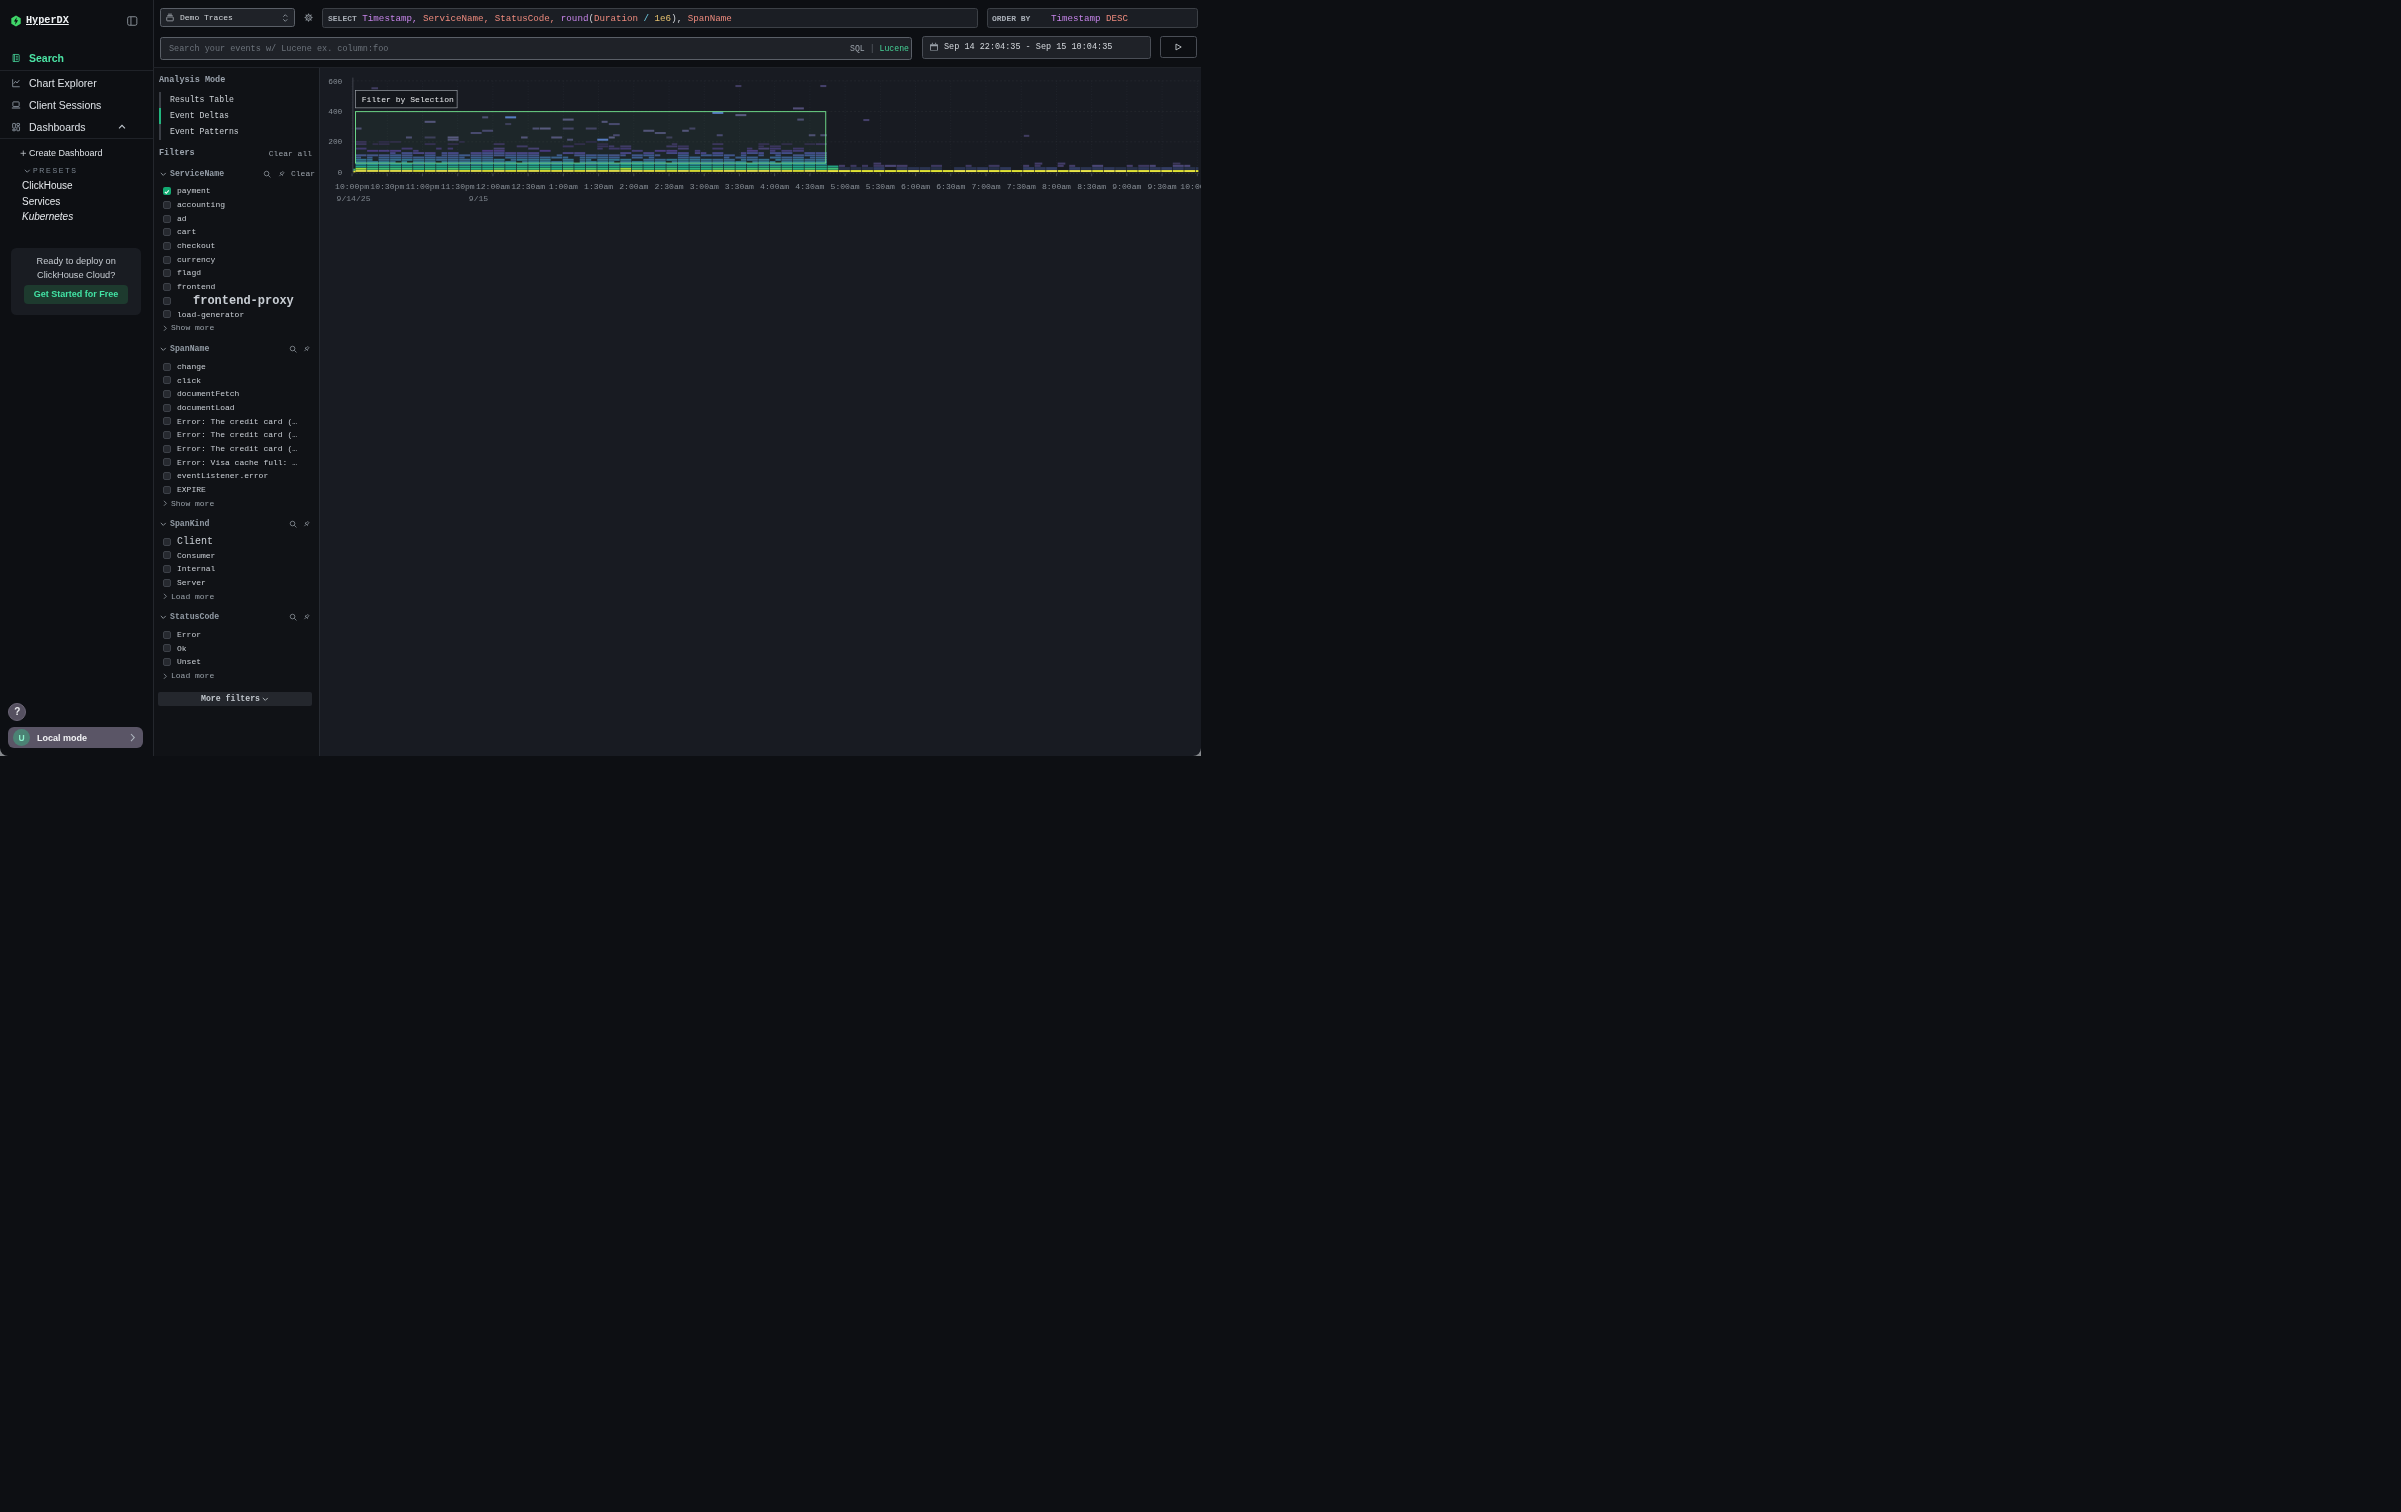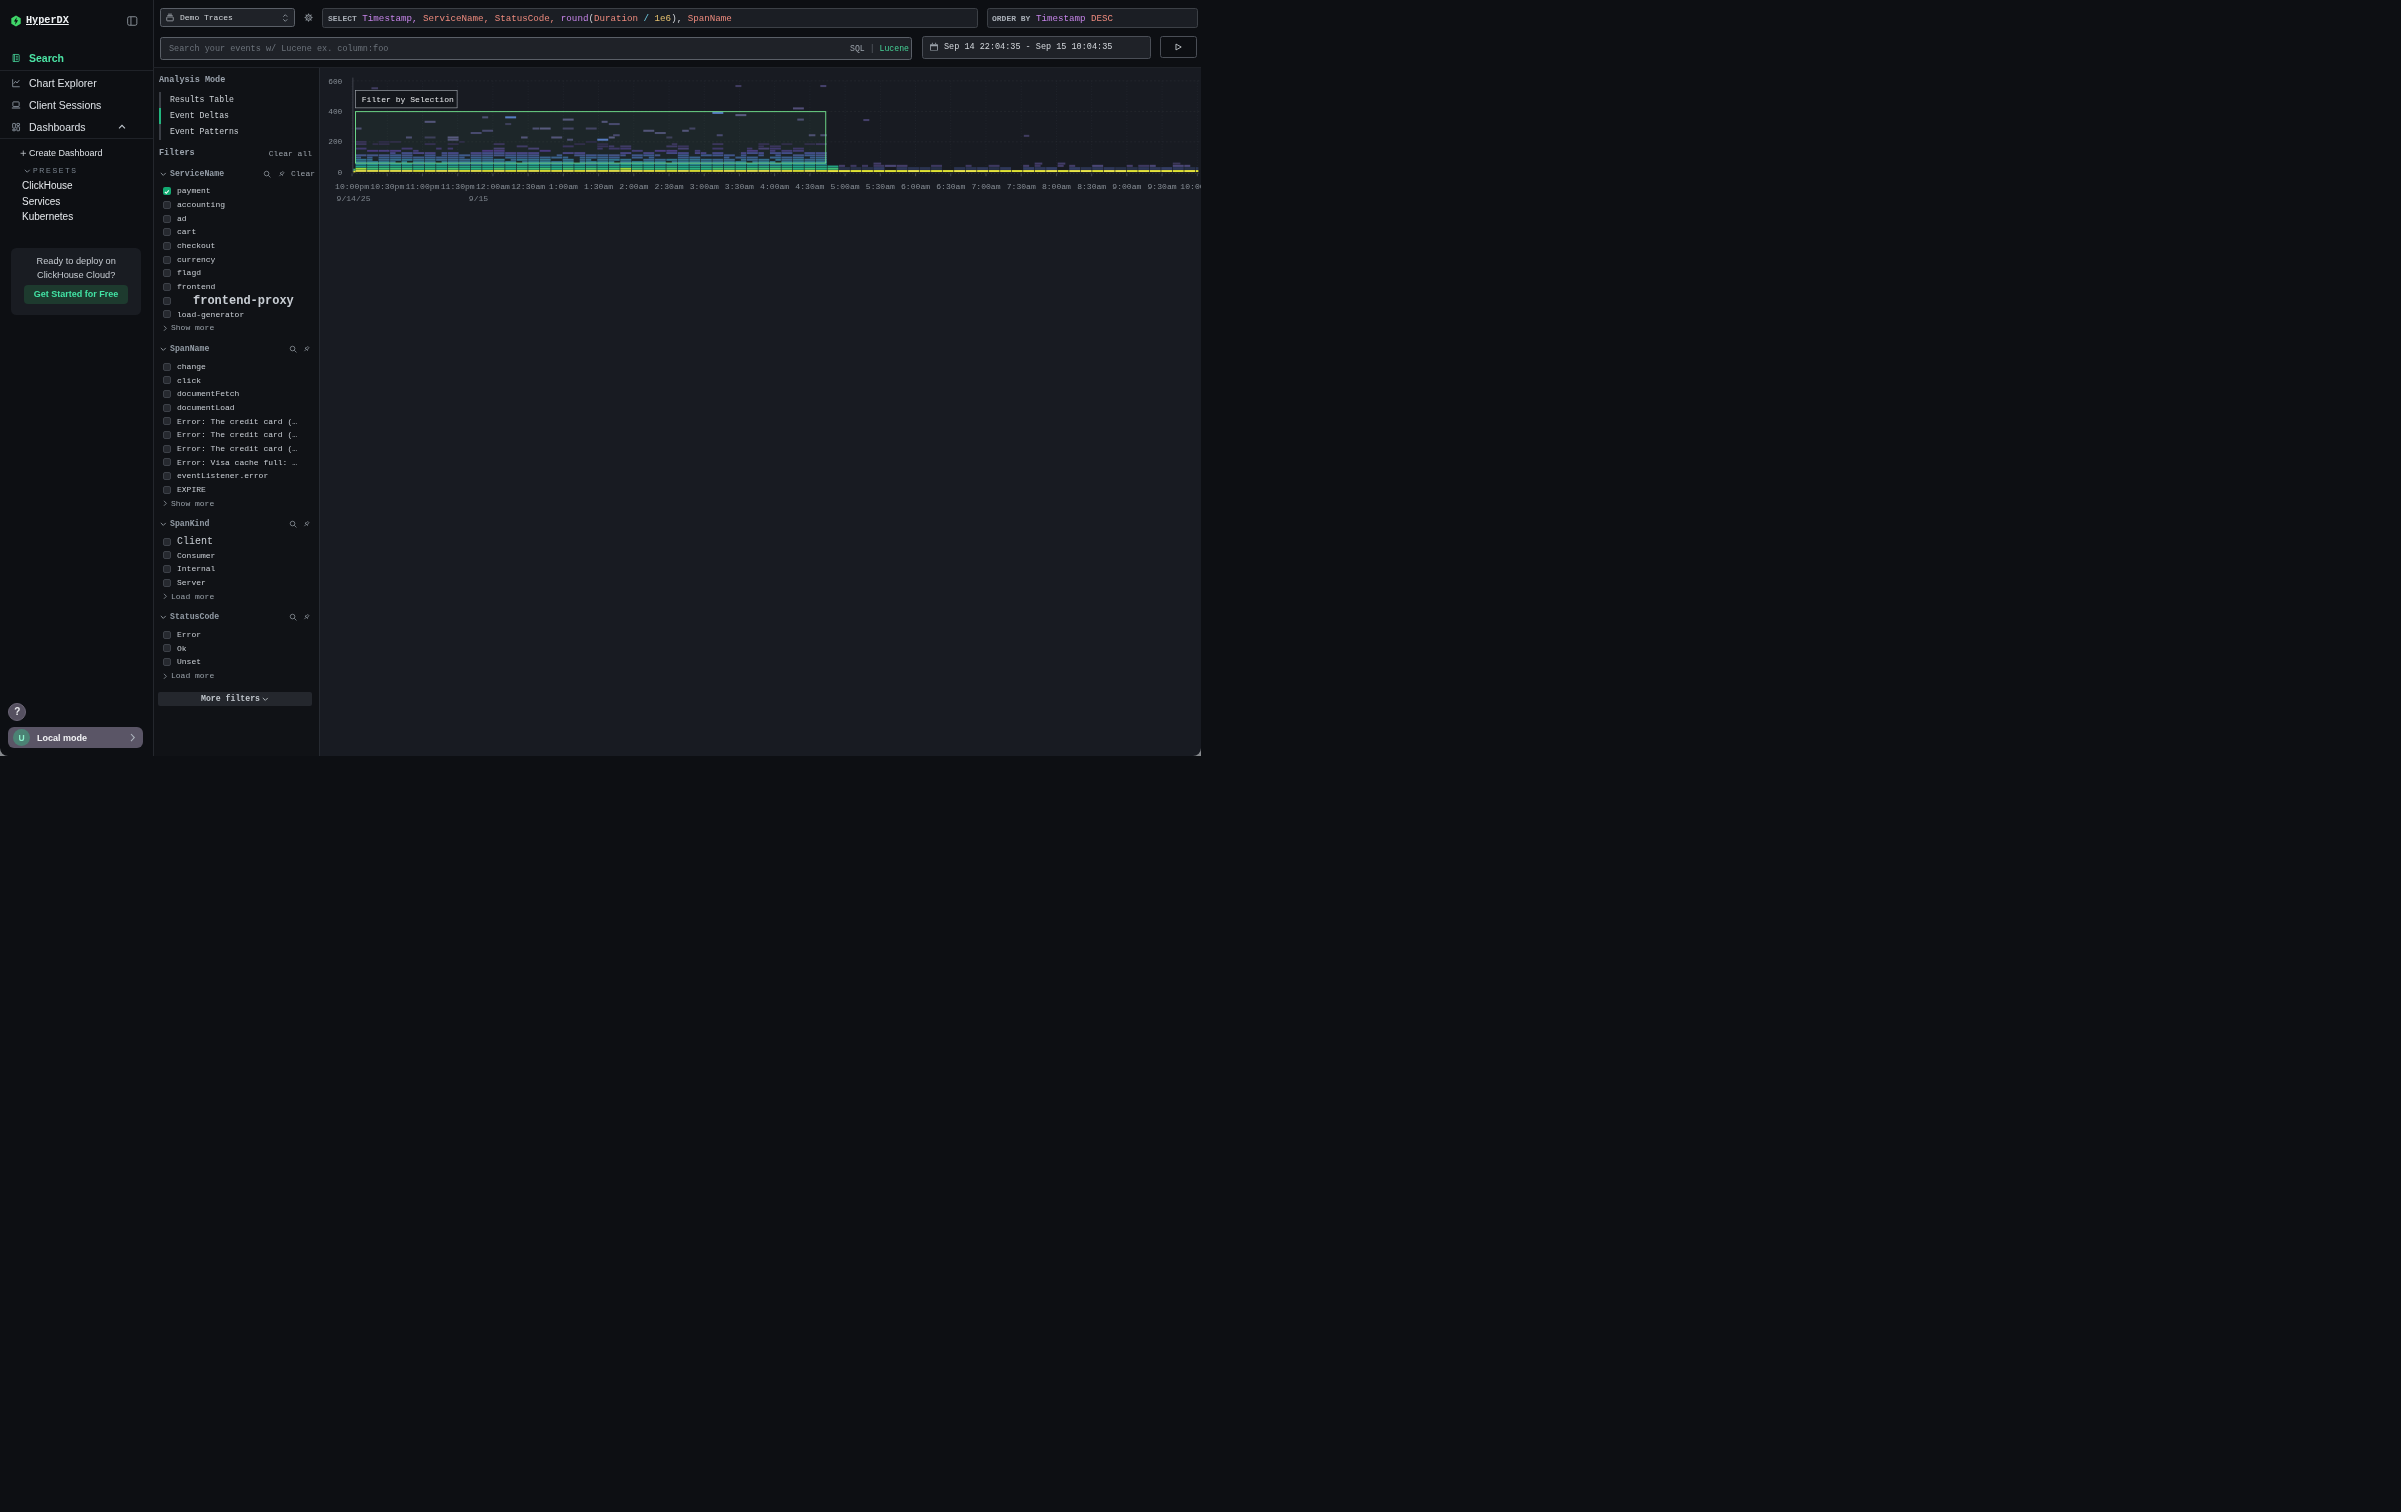--- a/index.html
+++ b/index.html
@@ -57,21 +57,21 @@
 <line x1="6" y1="1" x2="6" y2="11"></line>
     <line x1="1" y1="6" x2="11" y2="6"></line>
 </svg>
 <div class="abs" style="left:29px;top:149px;font-size:9px;line-height:9px;color:#dde1e6;">Create Dashboard</div>
 <svg class="abs" style="left:24px;top:169px;" width="6.6" height="4.3" viewBox="0 0 12 8" fill="none" stroke="#97a0ab" stroke-width="1.5">
 <path d="M1.5 1.5 L6 6 L10.5 1.5"></path>
 </svg>
 <div class="abs" style="left:33px;top:167px;font-size:7px;line-height:7px;letter-spacing:1.7px;color:#7f8994;">PRESETS</div>
 <div class="abs" style="left:22px;top:181px;font-size:10px;line-height:10px;color:#e6e9ec;">ClickHouse</div>
 <div class="abs" style="left:22px;top:197px;font-size:10px;line-height:10px;color:#e6e9ec;">Services</div>
-<div class="abs" style="left:22px;top:212px;font-size:10px;line-height:10px;color:#e6e9ec;">Kubernetes</div>
+<div class="abs" style="left:22px;top:212px;font-size:10px;line-height:10px;color:#e6e9ec;font-style:italic;">Kubernetes</div>
 <div class="abs" style="left:11.2px;top:248px;width:130px;height:67px;background:#191c22;border-radius:5.3px;"></div>
 <div class="abs" style="left:11.2px;top:255px;width:130px;text-align:center;font-size:9.2px;line-height:13.5px;color:#c6cbd1;">Ready to deploy on<br>ClickHouse Cloud?</div>
 <div class="abs" style="left:24px;top:285px;width:104px;height:19px;background:#1d3a2e;border-radius:4px;"></div>
 <div class="abs b" style="left:24px;top:290px;width:104px;text-align:center;font-size:9px;line-height:9.2px;color:#42e3a4;">Get Started for Free</div>
 <div class="abs" style="left:8.2px;top:703px;width:18px;height:18px;border-radius:50%;background:#555060;border:0.7px solid #6b6576;"></div>
 <div class="abs b" style="left:8.2px;top:707px;width:18px;text-align:center;font-size:10px;line-height:10px;color:#e8e9ec;">?</div>
 <div class="abs" style="left:8.2px;top:727px;width:135px;height:21px;background:#5a5566;border-radius:6px;"></div>
 <div class="abs" style="left:13px;top:729px;width:17px;height:17px;border-radius:50%;background:#4b8274;"></div>
 <div class="abs b" style="left:13px;top:734px;width:17px;text-align:center;font-size:8.5px;line-height:8.5px;color:#8cf0cb;">U</div>
 <div class="abs b" style="left:37px;top:734px;font-size:9px;line-height:9.2px;color:#f2f3f5;">Local mode</div>
@@ -99,21 +99,21 @@
       <rect x="10.8" y="1.2" width="2.4" height="4.2" rx="1" transform="rotate(225 12 12)"></rect>
       <rect x="10.8" y="1.2" width="2.4" height="4.2" rx="1" transform="rotate(270 12 12)"></rect>
       <rect x="10.8" y="1.2" width="2.4" height="4.2" rx="1" transform="rotate(315 12 12)"></rect>
     </g>
 <circle cx="12" cy="12" r="7" fill="none" stroke="#959ca4" stroke-width="2.6"></circle>
 <circle cx="12" cy="12" r="3" fill="none" stroke="#959ca4" stroke-width="1.8"></circle>
 </svg>
 <div class="abs" style="left:322px;top:8.4px;width:656px;height:20px;background:#1b1e24;border:0.7px solid #3c4046;border-radius:2.6px;"></div>
 <div class="abs mono" style="left:328px;top:14px;font-size:9.2px;line-height:9.2px;white-space:pre;"><span style="color:#a8aeb6;font-weight:bold;font-size:8px;">SELECT</span><span style="color:#c584e8;"> Timestamp,</span><span style="color:#ed8a7d;"> ServiceName,</span><span style="color:#ed8a7d;"> StatusCode,</span><span style="color:#c584e8;"> round</span><span style="color:#d0d4d9;">(</span><span style="color:#ed8a7d;">Duration</span><span style="color:#6ec9e0;"> / </span><span style="color:#e5c06e;">1e6</span><span style="color:#d0d4d9;">),</span><span style="color:#ed8a7d;"> SpanName</span></div>
 <div class="abs" style="left:987px;top:8.4px;width:211px;height:20px;background:#1b1e24;border:0.7px solid #3c4046;border-radius:2.6px;"></div>
-<div class="abs mono" style="left:992px;top:14px;font-size:9.2px;line-height:9.2px;white-space:pre;"><span style="color:#a8aeb6;font-weight:bold;font-size:8px;">ORDER BY</span><span style="color:#c584e8;"> Timestamp</span><span style="color:#ed8a7d;"> DESC</span></div>
+<div class="abs mono" style="left:992px;top:14px;font-size:9.2px;line-height:9.2px;white-space:pre;"><span style="color:#a8aeb6;font-weight:bold;font-size:8px;">ORDER BY</span><span style="color:#c584e8;margin-left:15px;"> Timestamp</span><span style="color:#ed8a7d;"> DESC</span></div>
 <div class="abs" style="left:160px;top:37px;width:752px;height:23px;background:#1f2228;border:0.7px solid #5a5f67;border-radius:2.6px;"></div>
 <div class="abs mono" style="left:169px;top:45px;font-size:8.5px;line-height:8.5px;color:#6c737b;">Search your events w/ Lucene ex. column:foo</div>
 <div class="abs mono" style="left:850px;top:45px;font-size:8.2px;line-height:8.5px;"><span style="color:#9aa1a9;">SQL</span><span style="color:#5b6169;"> | </span><span style="color:#46d397;">Lucene</span></div>
 <div class="abs" style="left:922px;top:36px;width:229px;height:23px;background:#1f2228;border:0.7px solid #4a4e56;border-radius:2.6px;"></div>
 <svg class="abs" style="left:929px;top:42px;" width="10" height="10" viewBox="0 0 24 24" fill="#9aa1a9">
 <path d="M7 2 h2 v3 h-2 z M15 2 h2 v3 h-2 z"></path>
 <path d="M3.5 5.5 h17 a1 1 0 0 1 1 1 v13 a1 1 0 0 1 -1 1 h-17 a1 1 0 0 1 -1 -1 v-13 a1 1 0 0 1 1 -1 z M4.5 10 v9 h15 v-9 z" fill-rule="evenodd"></path>
 </svg>
 <div class="abs mono" style="left:944px;top:43px;font-size:8.5px;line-height:8.5px;color:#d3d7dc;">Sep 14 22:04:35 - Sep 15 10:04:35</div>
 <div class="abs" style="left:1160px;top:36px;width:37px;height:22.4px;border:0.7px solid #4a4e56;border-radius:2.6px;"></div>

